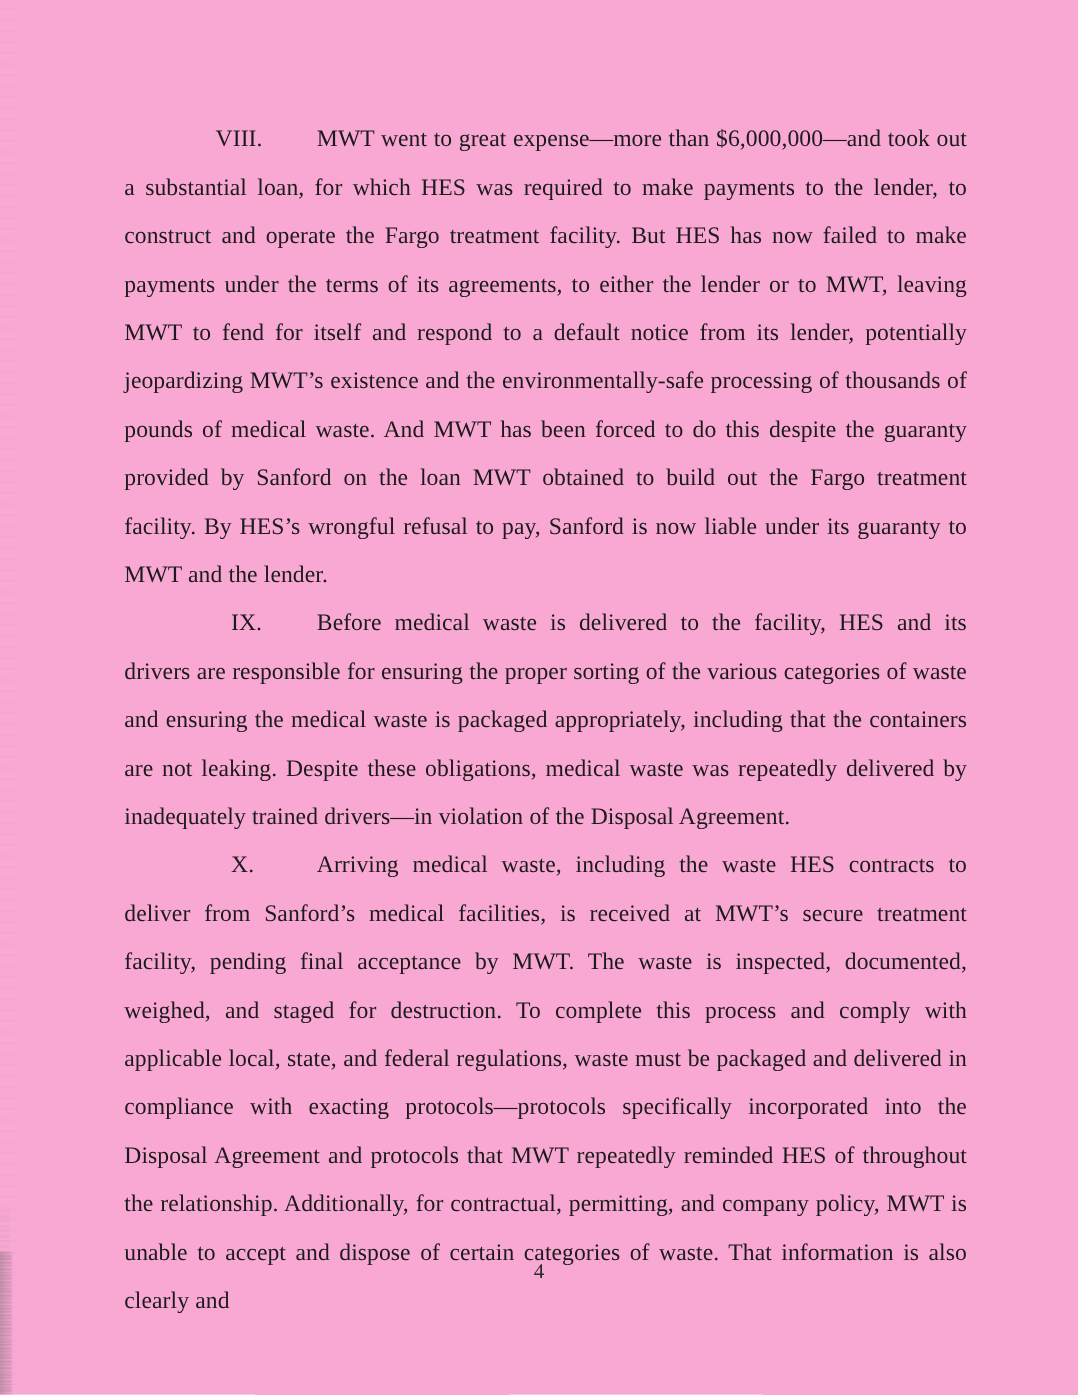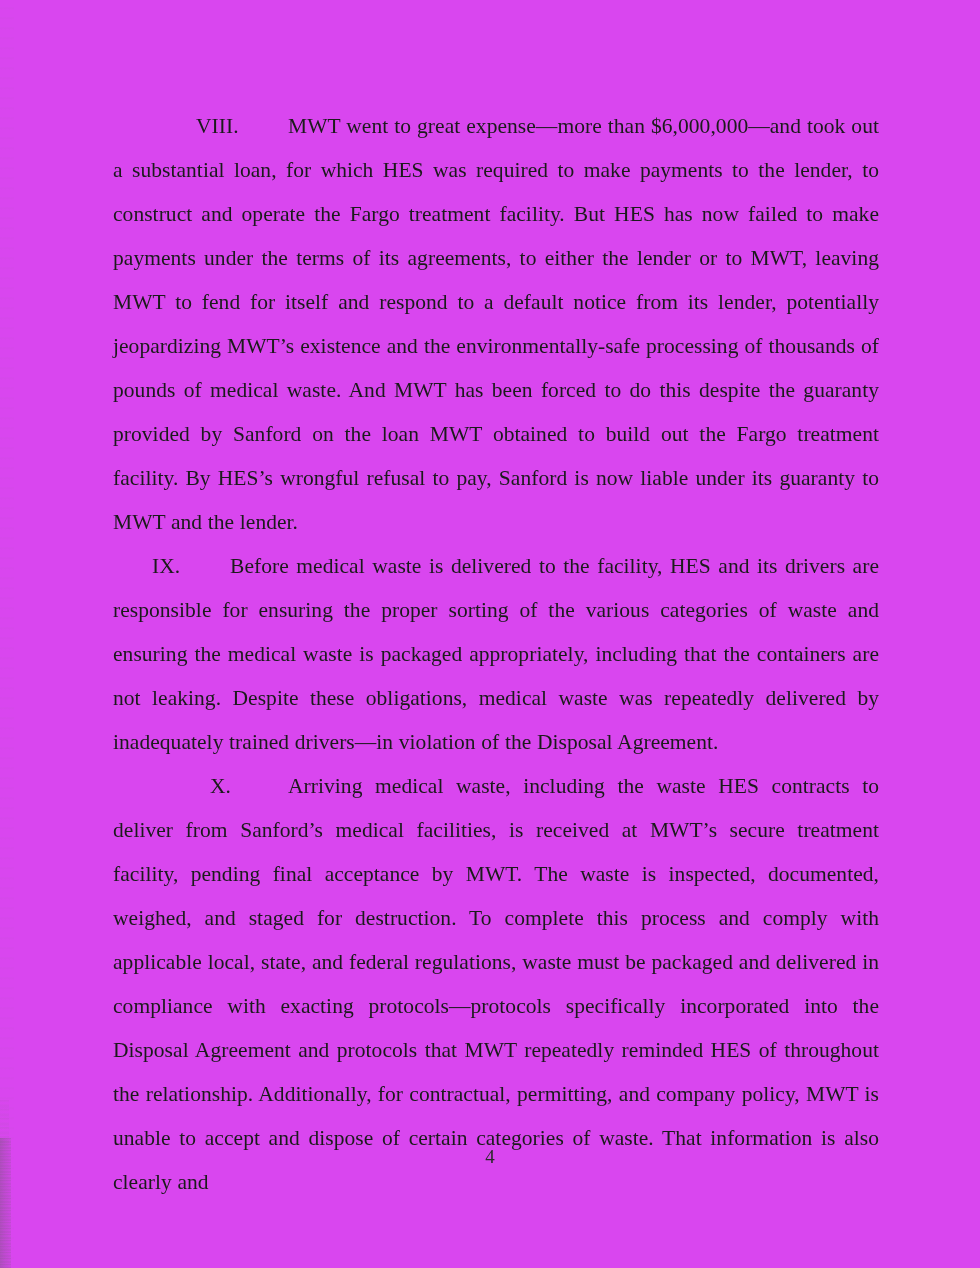--- a/index.html
+++ b/index.html
@@ -6,21 +6,21 @@
   html, body {
     margin: 0;
     padding: 0;
     background: #ffffff;
   }
 
   .page {
     position: relative;
     width: 980px;
     height: 1268px;
-    background: #d946ef;
+    background: #f9a8d4;
     overflow: hidden;
     font-family: "Liberation Serif", "DejaVu Serif", serif;
     color: #1b1b1b;
   }
 
   
   .scan-edge {
     position: absolute;
     left: 0;
     top: 0;
@@ -96,21 +96,21 @@
 
   
   p.para .numeral {
     display: inline-block;
     width: 92px;
     margin-left: 83px;
     text-indent: 0;
   }
 
   p.para-8 .numeral { margin-left: 83px; width: 92px; }
-  p.para-9 .numeral { margin-left: 39px; width: 78px; }
+  p.para-9 .numeral { margin-left: 97px; width: 78px; }
   p.para-10 .numeral { margin-left: 97px; width: 78px; }
 
   .page-number {
     position: absolute;
     left: 0;
     top: 1145px;
     width: 980px;
     text-align: center;
     font-size: 19px;
     line-height: 24px;

